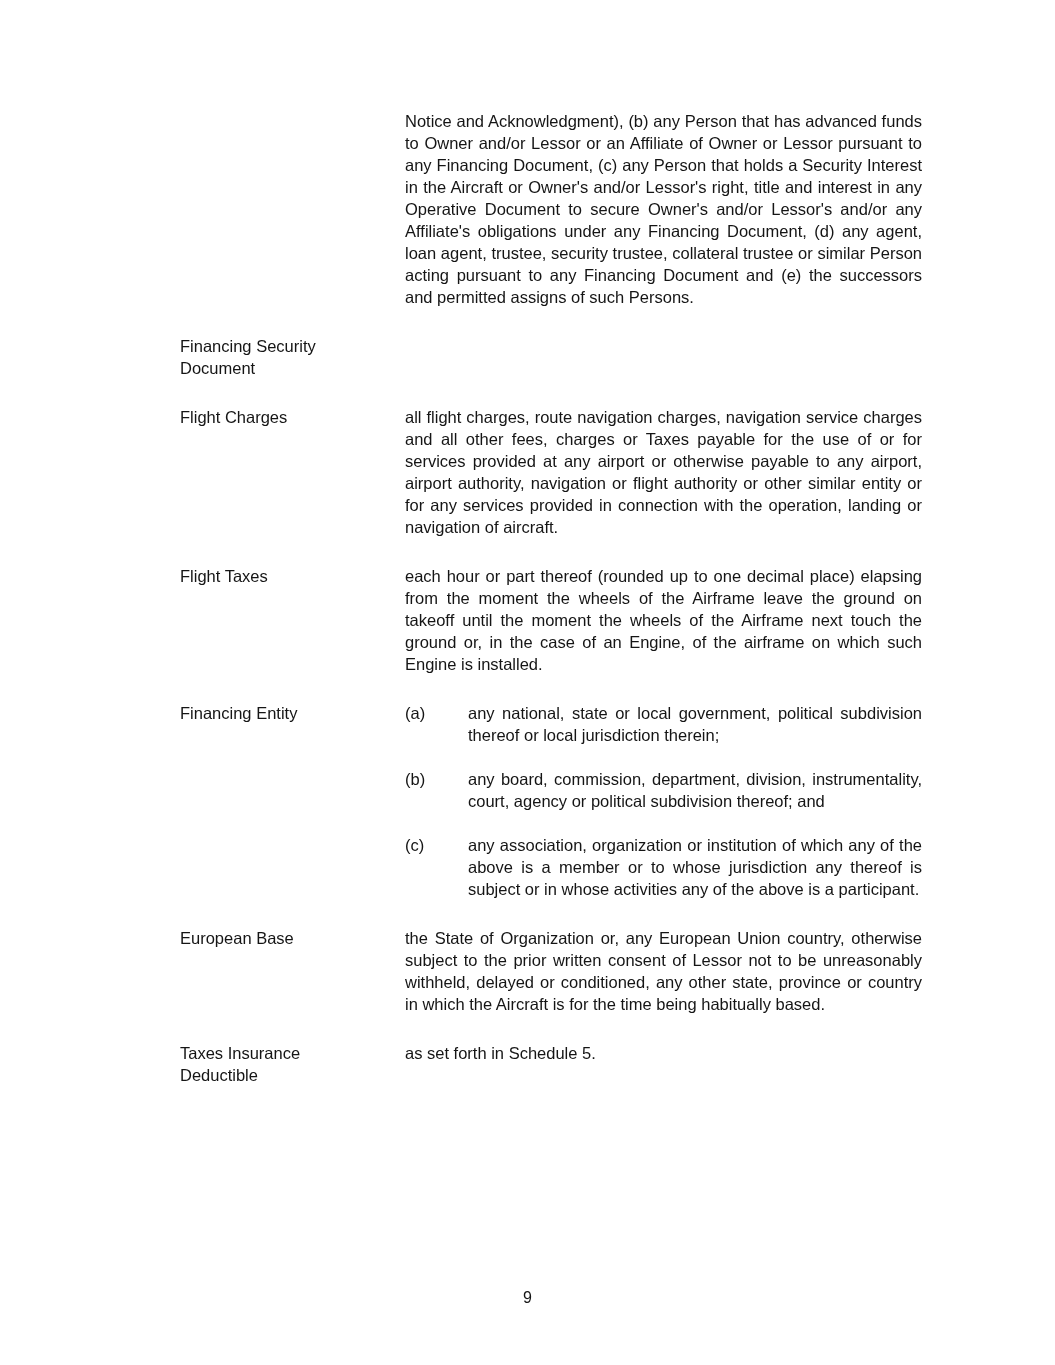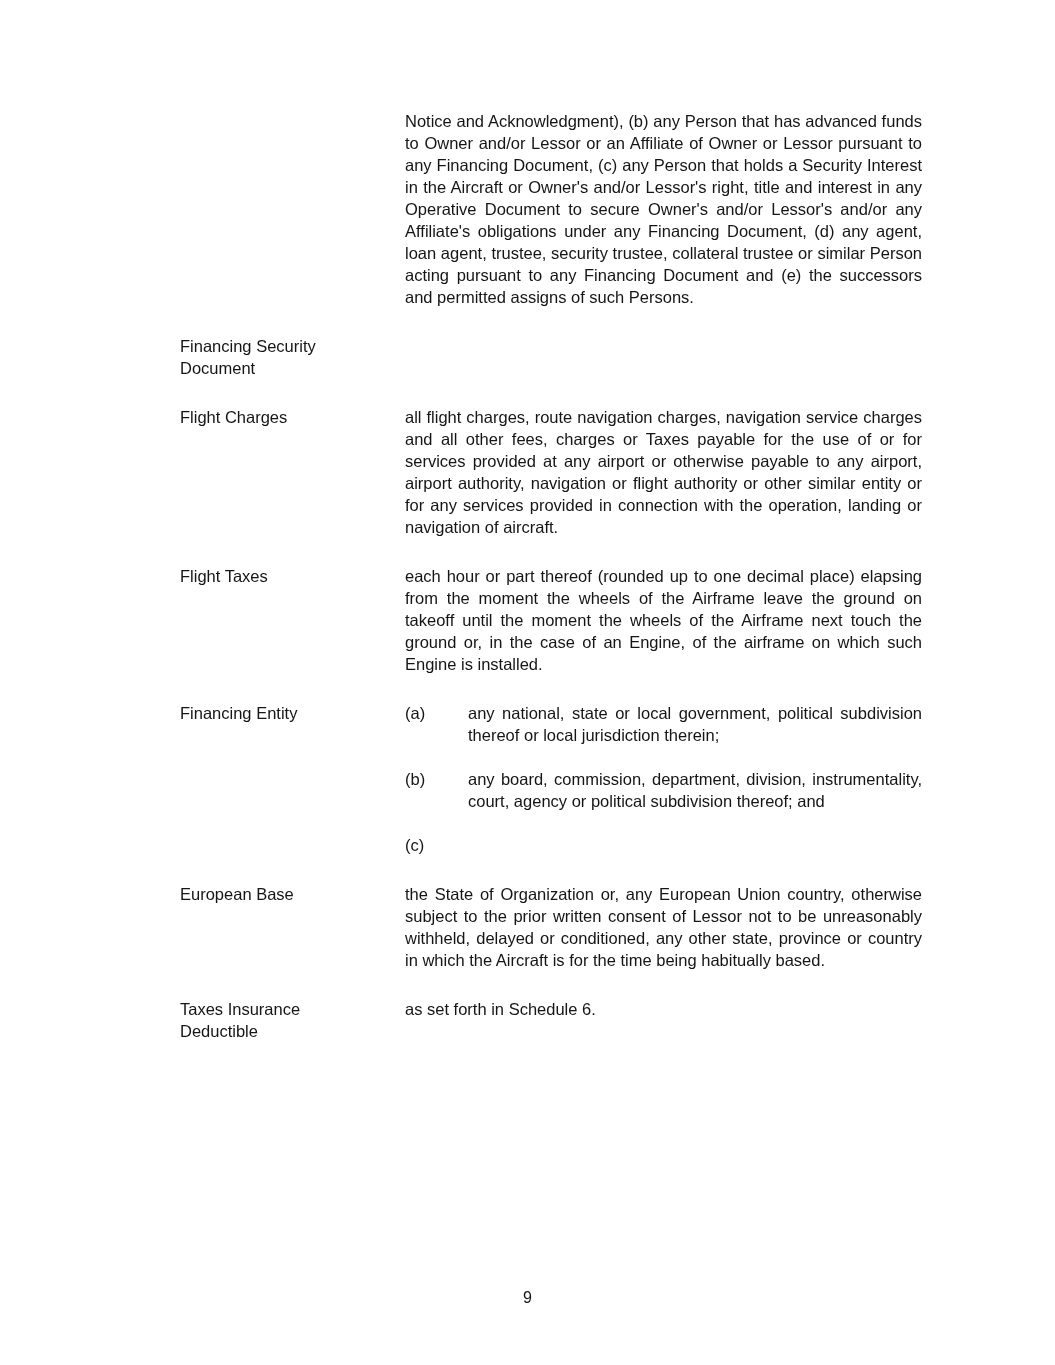--- a/index.html
+++ b/index.html
@@ -97,32 +97,33 @@
         <div class="subitem">
           <div class="sub-label">(a)</div>
           <div class="sub-text">any national, state or local government, political subdivision thereof or local jurisdiction therein;</div>
         </div>
         <div class="subitem">
           <div class="sub-label">(b)</div>
           <div class="sub-text">any board, commission, department, division, instrumentality, court, agency or political subdivision thereof; and</div>
         </div>
         <div class="subitem">
           <div class="sub-label">(c)</div>
+          <div class="sub-text">any association, organization or institution of which any of the above is a member or to whose jurisdiction any thereof is subject or in whose activities any of the above is a participant.</div>
         </div>
       </div>
     </section>
 
     <section class="entry">
       <div class="term">European Base</div>
       <div class="def">the State of Organization or, any European Union country, otherwise subject to the prior written consent of Lessor not to be unreasonably withheld, delayed or conditioned, any other state, province or country in which the Aircraft is for the time being habitually based.</div>
     </section>
 
     <section class="entry">
       <div class="term">Taxes Insurance Deductible</div>
-      <div class="def">as set forth in Schedule 6.</div>
+      <div class="def">as set forth in Schedule 5.</div>
     </section>
 
   </main>
 
   <footer class="page-footer">
     <span class="page-number">9</span>
   </footer>
 </div>
 
 </body></html>

